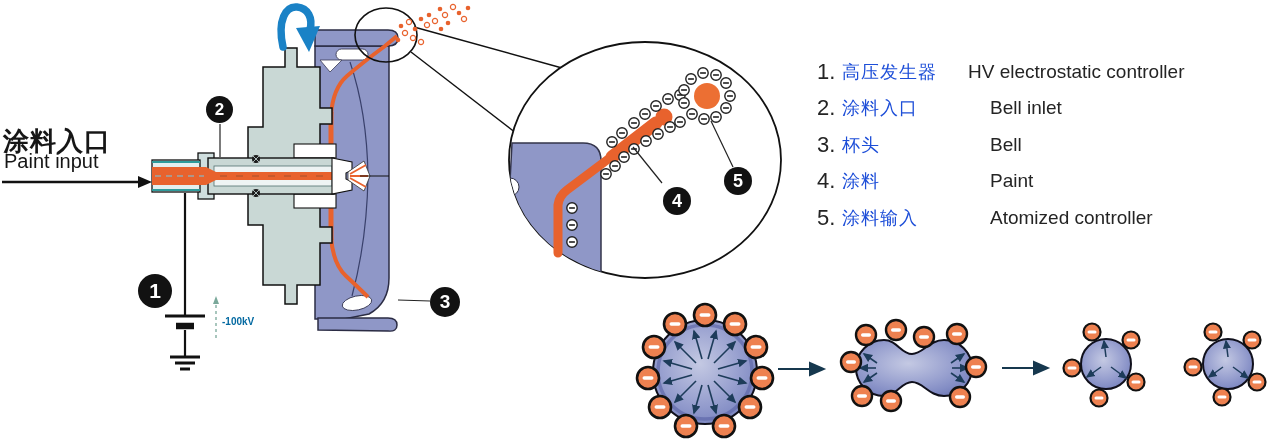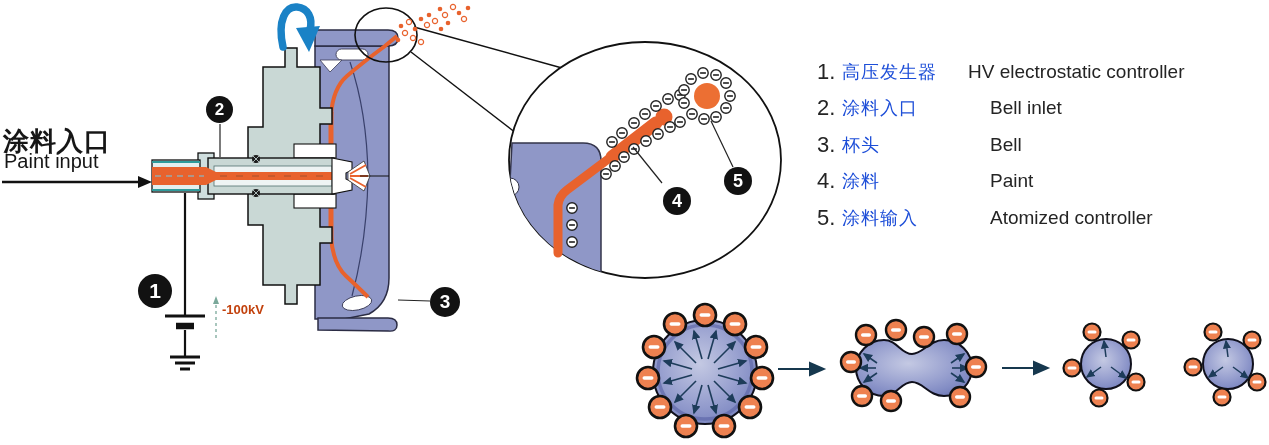--- a/index.html
+++ b/index.html
@@ -1,21 +1,21 @@
 <!DOCTYPE html>
 <html><head>
 <meta charset="utf-8">
 <style>
   html,body{margin:0;padding:0;background:#fff;}
   .stage{position:relative;width:1269px;height:445px;background:#fff;overflow:hidden;
          font-family:"Liberation Sans", sans-serif;color:#1c1c1c;}
   svg{position:absolute;left:0;top:0;}
   .zh-label{position:absolute;left:3px;top:124px;font-size:26px;font-weight:600;letter-spacing:1px;color:#161616;}
   .en-label{position:absolute;left:4px;top:150px;font-size:20px;font-weight:500;color:#161616;}
-  .kv-label{position:absolute;left:222px;top:302px;font-size:13px;font-weight:600;color:#c2410c;}
+  .kv-label{position:absolute;left:222px;top:316px;font-size:10px;font-weight:600;color:#0369a1;}
   .badge{position:absolute;background:#121212;color:#fff;border-radius:50%;
          display:flex;align-items:center;justify-content:center;font-weight:bold;}
   .legend{position:absolute;left:817px;top:0;width:452px;}
   .legend-row{position:absolute;left:0;height:36px;display:flex;align-items:center;}
   .lnum{display:inline-block;width:25px;font-size:22px;font-weight:500;color:#242424;}
   .lzh{font-size:18px;font-weight:500;letter-spacing:1px;color:#1d4ed8;}
   .len{position:absolute;left:173px;font-size:19px;font-weight:500;color:#242424;white-space:nowrap;}
   .len-first{left:151px;}
 </style>
 </head>

